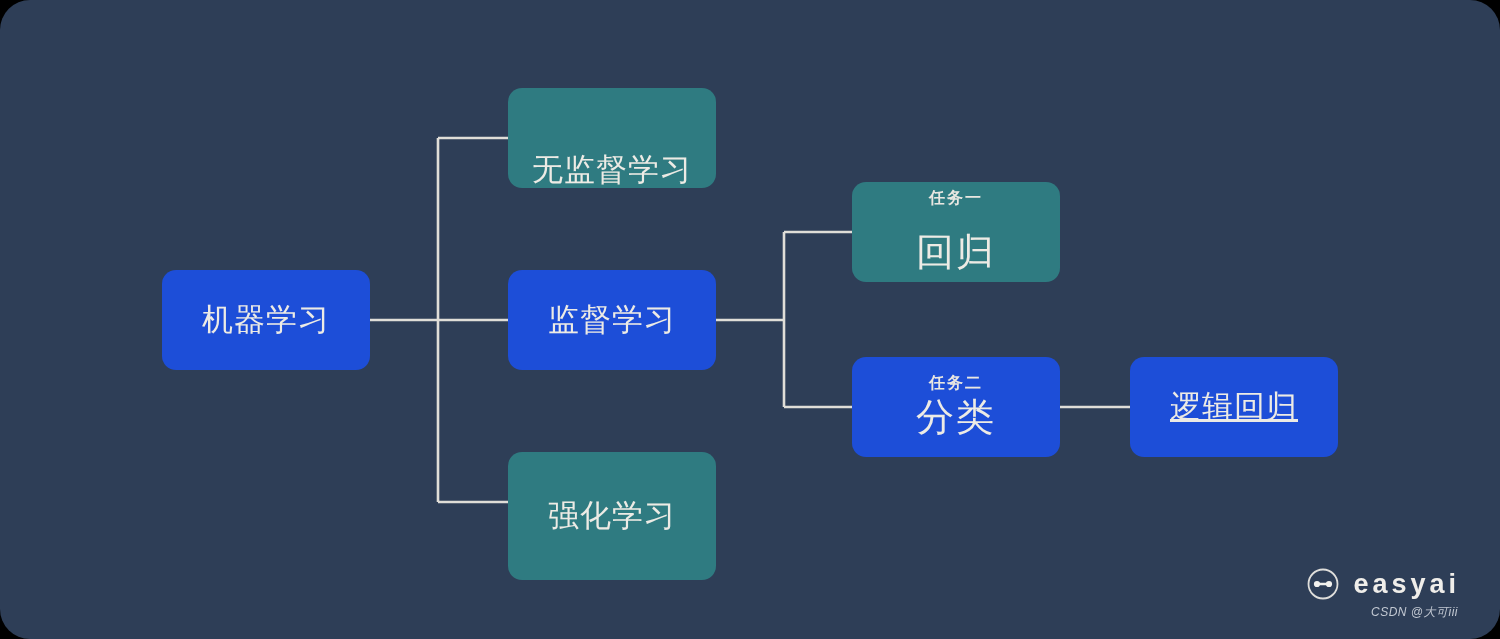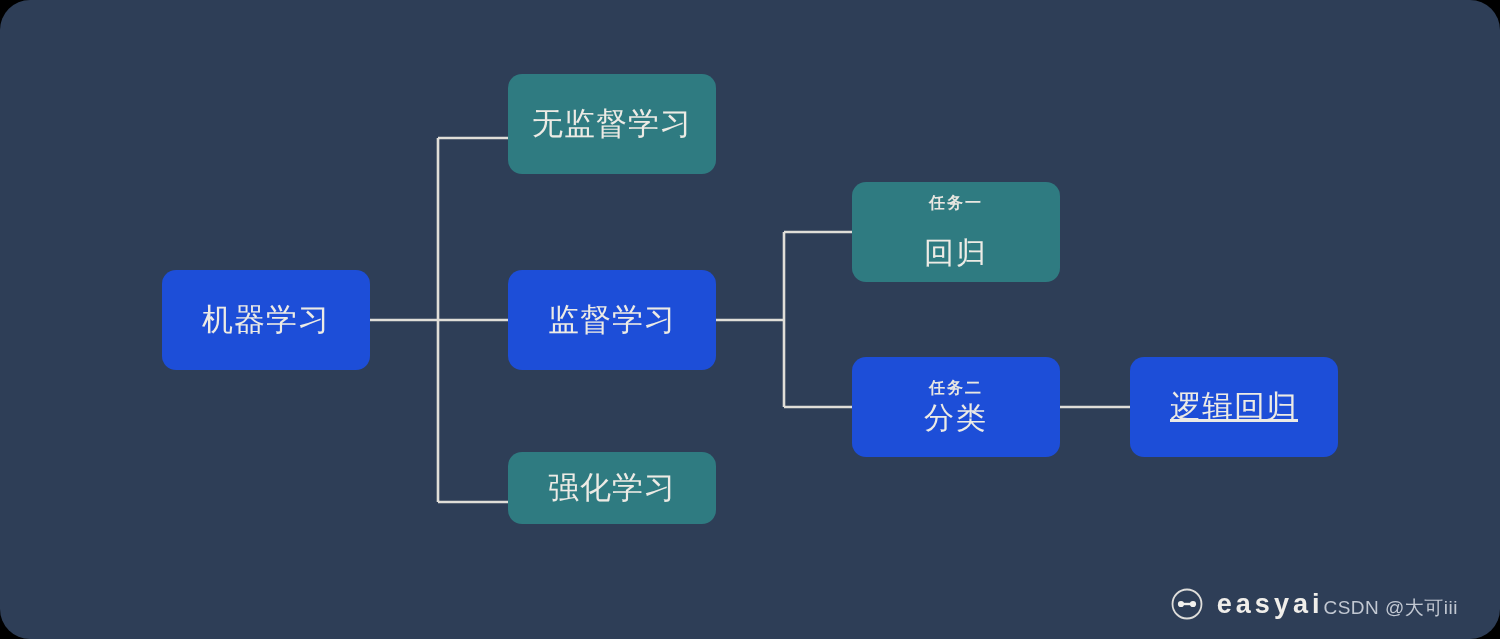--- a/index.html
+++ b/index.html
@@ -52,60 +52,61 @@
     color: #edebe5;
   }
   .node-kicker {
     font-size: 16px;
     font-weight: 700;
     letter-spacing: 2px;
     color: #e9e7e1;
     margin-bottom: 4px;
   }
   .node-title.with-kicker {
-    font-size: 30px;
+    font-size: 38px;
     letter-spacing: 2px;
   }
 
   
   #node-root        { left:162px; top:270px; width:208px; height:100px; }
-  #node-unsup       { left:508px; top: 74px; width:208px; height:100px; }
+  #node-unsup       { left:508px; top: 88px; width:208px; height:100px;justify-content:flex-end; }
   #node-sup         { left:508px; top:270px; width:208px; height:100px; }
-  #node-reinforce   { left:508px; top:452px; width:208px; height:72px; }
+  #node-reinforce   { left:508px; top:452px; width:208px; height:128px; }
   #node-regression  { left:852px; top:182px; width:208px; height:100px;gap:20px; }
   #node-classify    { left:852px; top:357px; width:208px; height:100px; }
   #node-logistic    { left:1130px; top:357px; width:208px; height:100px;text-decoration:underline; }
 
   
   #branding {
     position: absolute;
     right: 40px;
     bottom: 18px;
     display: flex;
-    flex-direction: row;
+    flex-direction: column;
     align-items: flex-end;
   }
   #brand-row {
     display: flex;
     align-items: center;
     gap: 13px;
   }
   #brand-logo-icon { display: block; }
   #brand-name {
     font-size: 27px;
     font-weight: 700;
     letter-spacing: 4px;
     color: #f0eeea;
   }
   #watermark {
     margin-top: 3px;
     margin-right: 2px;
-    font-size: 19px;
+    font-size: 12px;
     color: #c2c8d2;
     letter-spacing: 0.5px;
+    font-style: italic;
   }
 </style>
 </head>
 <body>
 
 <div id="canvas">
 
   <svg id="connectors" viewBox="0 0 1500 639" width="1500" height="639" aria-hidden="true">
     <g stroke="#e0ded8" stroke-width="2.6" fill="none" stroke-linecap="butt">
 

